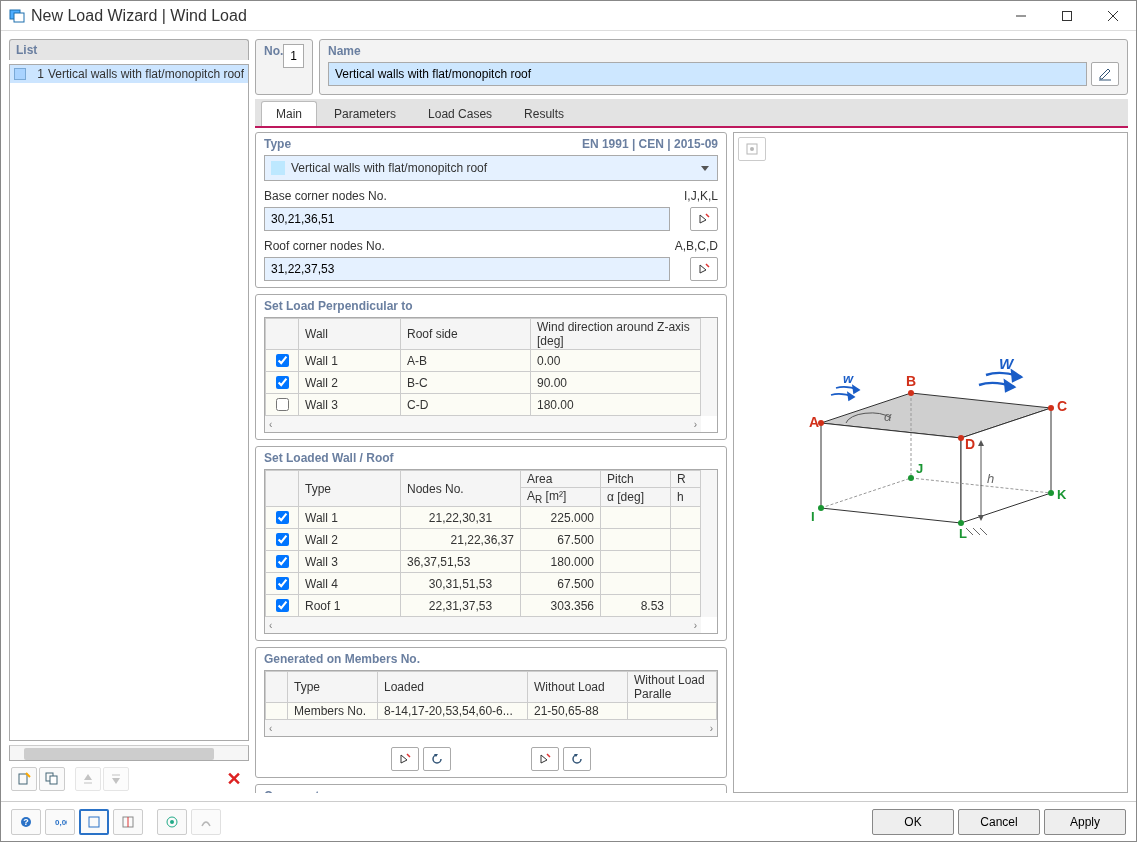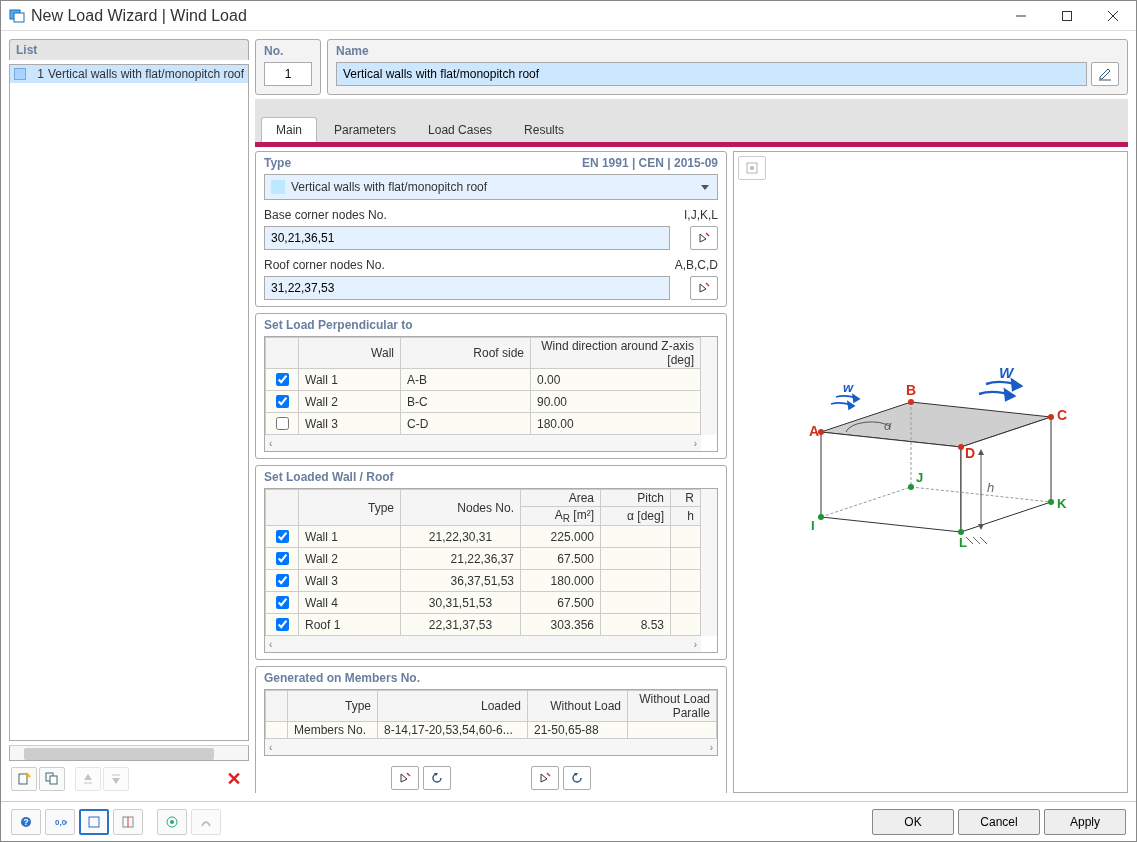--- a/index.html
+++ b/index.html
@@ -35,30 +35,30 @@
 
 .left-toolbar { display: flex; gap: 2px; padding: 2px; align-items: center; }
 .tb-btn { width: 26px; height: 24px; border: 1px solid #ccc; background: #fafafa; display: flex; align-items: center; justify-content: center; border-radius: 2px; }
 .tb-btn svg { width: 14px; height: 14px; }
 .tb-spacer { flex: 1; }
 
 
 .top-header { display: flex; gap: 6px; }
 .group-box { border: 1px solid #aaa; background: #f3f3f3; border-radius: 3px; padding: 4px 8px 8px; }
 .group-label { color: #6a7fa0; font-weight: 600; margin-bottom: 4px; }
-.no-box { width: 66px; display: flex; flex-direction: column; }
+.no-box { width: 58px; display: flex; flex-direction: row; }
 .no-box input { width: 100%; height: 24px; text-align: center; border: 1px solid #aaa; background: #fff; font-size: 12px; }
 .name-box { flex: 1; display: flex; flex-direction: column; }
 .name-row { display: flex; gap: 4px; }
 .name-row input { flex: 1; height: 24px; border: 1px solid #aaa; background: #cde7ff; padding: 0 6px; font-size: 12px; }
 .icon-btn { width: 28px; height: 24px; border: 1px solid #aaa; background: #fff; display: flex; align-items: center; justify-content: center; border-radius: 2px; }
 .icon-btn svg { width: 14px; height: 14px; }
 
 
-.tabs-bar { display: flex; background: #e3e3e3; border-bottom: 5px solid #be185d; padding: 18px 0 0 6px; gap: 2px; }
+.tabs-bar { display: flex; background: #e3e3e3; border-bottom: 2px solid #be185d; padding: 2px 0 0 6px; gap: 2px; }
 .tab { padding: 5px 14px; background: #e3e3e3; border: 1px solid transparent; border-bottom: none; cursor: default; }
 .tab.active { background: #fff; border-color: #bbb; border-radius: 3px 3px 0 0; }
 
 
 .content-row { flex: 1; display: flex; gap: 6px; min-height: 0; }
 .form-col { width: 472px; display: flex; flex-direction: column; gap: 6px; overflow: hidden; }
 .preview-col { flex: 1; border: 1px solid #aaa; background: #fff; display: flex; align-items: center; justify-content: center; position: relative; }
 
 
 .section { border: 1px solid #aaa; background: #fff; border-radius: 3px; padding: 4px 8px 6px; }
@@ -69,21 +69,21 @@
 .combo .swatch { width: 14px; height: 14px; background: #bde8ff; margin-right: 6px; }
 .combo::after { content: ""; position: absolute; right: 8px; top: 10px; border-left: 4px solid transparent; border-right: 4px solid transparent; border-top: 5px solid #555; }
 
 .field-row { display: flex; gap: 20px; margin-top: 4px; }
 .field-row input { flex: 1; height: 24px; border: 1px solid #aaa; background: #e5f1ff; padding: 0 6px; font-size: 12px; }
 
 
 .tbl-wrap { border: 1px solid #aaa; position: relative; overflow: hidden; }
 .tbl { width: 100%; border-collapse: collapse; font-size: 12px; }
 .tbl th, .tbl td { border: 1px solid #ccc; padding: 1px 6px; }
-.tbl th { background: #f5f5f5; font-weight: 400; text-align: right; }
+.tbl th { background: #f5f5f5; font-weight: 400; text-align: left; }
 .tbl td { background: #fcfcf5; }
 .tbl td.chk { text-align: center; width: 22px; }
 .tbl td.num { text-align: right; }
 .tbl-cornercell { width: 22px; background:#f5f5f5; border:1px solid #ccc; }
 .hscroll { height: 16px; background: #f6f6f6; display: flex; align-items: center; justify-content: space-between; padding: 0 2px; font-size: 10px; color: #777; }
 .hscroll .chev { padding: 0 2px; }
 .vscroll-stub { position: absolute; right: 0; top: 0; bottom: 16px; width: 16px; background: #f6f6f6; }
 
 .row-btns { display: flex; gap: 4px; justify-content: center; margin-top: 4px; }
 
@@ -329,21 +329,21 @@
                       <td class="chk"><input type="checkbox" checked="" style=""></td>
   <td>Wall 2</td>
   <td style="text-align:right">21,22,36,37</td>
   <td class="num">67.500</td>
   <td class="num"></td>
   <td></td>
                     </tr>
                     <tr>
                       <td class="chk"><input type="checkbox" checked="" style=""></td>
   <td>Wall 3</td>
-  <td style="text-align:right">36,37,51,53</td>
+  <td style="text-align:left">36,37,51,53</td>
   <td class="num">180.000</td>
   <td class="num"></td>
   <td></td>
                     </tr>
                     <tr>
                       <td class="chk"><input type="checkbox" checked="" style=""></td>
   <td>Wall 4</td>
   <td style="text-align:center">30,31,51,53</td>
   <td class="num">67.500</td>
   <td class="num"></td>

